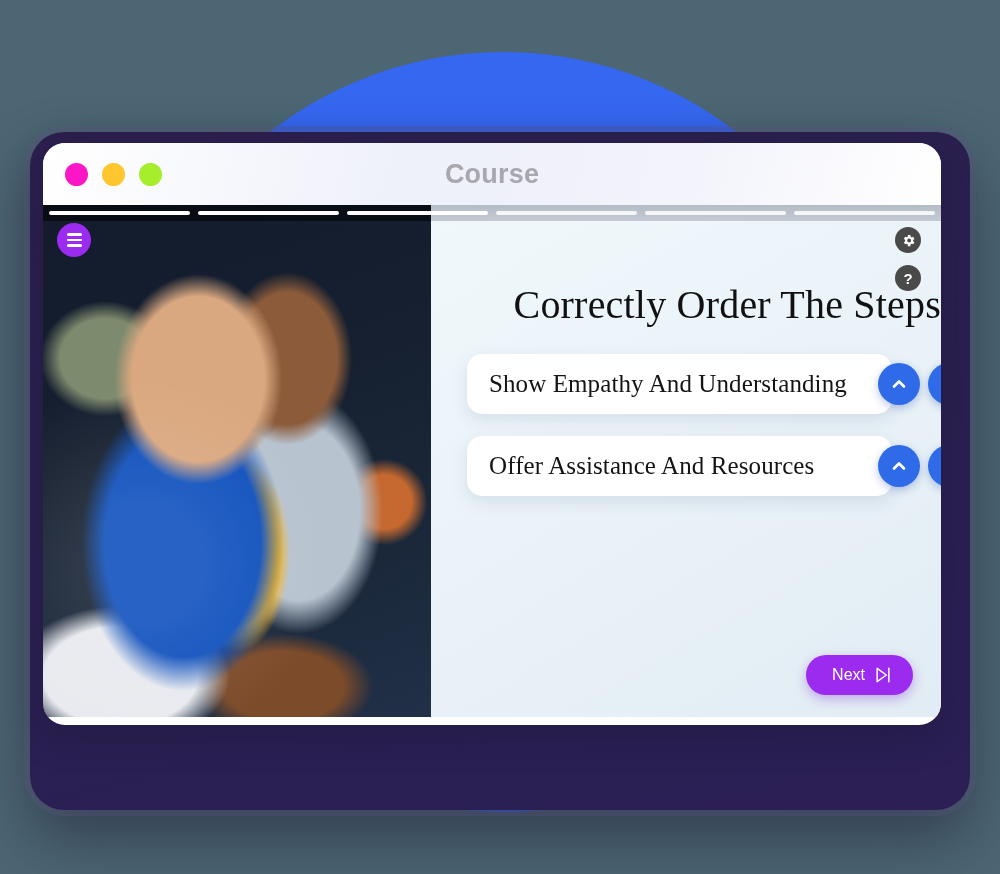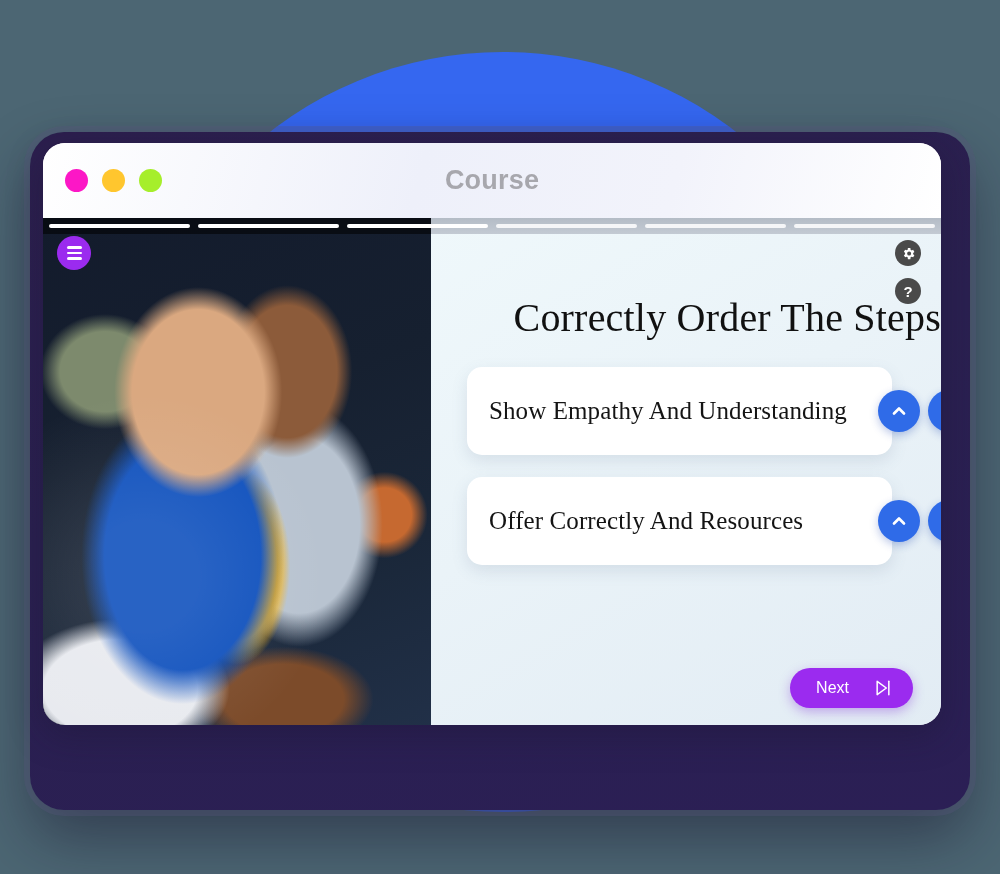--- a/index.html
+++ b/index.html
@@ -57,21 +57,21 @@
     width: 898px;
     height: 582px;
     border-radius: 22px;
     overflow: hidden;
     background: #fff;
     box-shadow: 0 10px 34px rgba(25,20,50,0.38);
   }
 
   .titlebar {
     position: relative;
-    height: 75px;
+    height: 62px;
     background: linear-gradient(105deg,#ffffff 0%, #eef0fa 42%, #f2f3fb 70%, #ffffff 100%);
     display: flex;
     align-items: center;
   }
 
   .dots {
     display: flex;
     gap: 14px;
     margin-left: 22px;
   }
@@ -243,21 +243,21 @@
   }
 
   .row {
     position: relative;
     display: flex;
     align-items: center;
   }
 
   .card {
     width: 425px;
-    height: 88px;
+    height: 60px;
     background: #ffffff;
     border-radius: 15px;
     display: flex;
     align-items: center;
     padding: 0 22px;
     box-shadow: 0 6px 16px rgba(90,110,140,0.15);
   }
 
   .card-text {
     font-family: "Liberation Serif", serif;
@@ -287,21 +287,21 @@
   .arrow-btn svg { display: block; }
 
   .footer {
     position: absolute;
     right: 28px;
     bottom: 22px;
   }
   .next-btn {
     display: inline-flex;
     align-items: center;
-    gap: 24px;
+    gap: 8px;
     background: #9B2BEF;
     color: #fff;
     border: none;
     border-radius: 20px;
     padding: 10px 20px 10px 26px;
     font-family: "Liberation Sans", sans-serif;
     font-size: 16px;
     cursor: pointer;
     box-shadow: 0 4px 12px rgba(120,35,210,0.35);
   }
@@ -379,21 +379,21 @@
                 <svg width="20" height="20" viewBox="0 0 24 24" fill="none" stroke="#fff" stroke-width="3.2" stroke-linecap="round" stroke-linejoin="round">
                     <polyline points="6,9 12,15 18,9"></polyline>
                   </svg>
               </div>
             </div>
           </div>
 
 
           <div class="row">
             <div class="card">
-              <span class="card-text">Offer Correctly And Resources</span>
+              <span class="card-text">Offer Assistance And Resources</span>
             </div>
             <div class="arrows">
               <div class="arrow-btn">
                 <svg width="20" height="20" viewBox="0 0 24 24" fill="none" stroke="#fff" stroke-width="3.2" stroke-linecap="round" stroke-linejoin="round">
                     <polyline points="6,15 12,9 18,15"></polyline>
                   </svg>
               </div>
               <div class="arrow-btn">
                 <svg width="20" height="20" viewBox="0 0 24 24" fill="none" stroke="#fff" stroke-width="3.2" stroke-linecap="round" stroke-linejoin="round">
                     <polyline points="6,9 12,15 18,9"></polyline>

